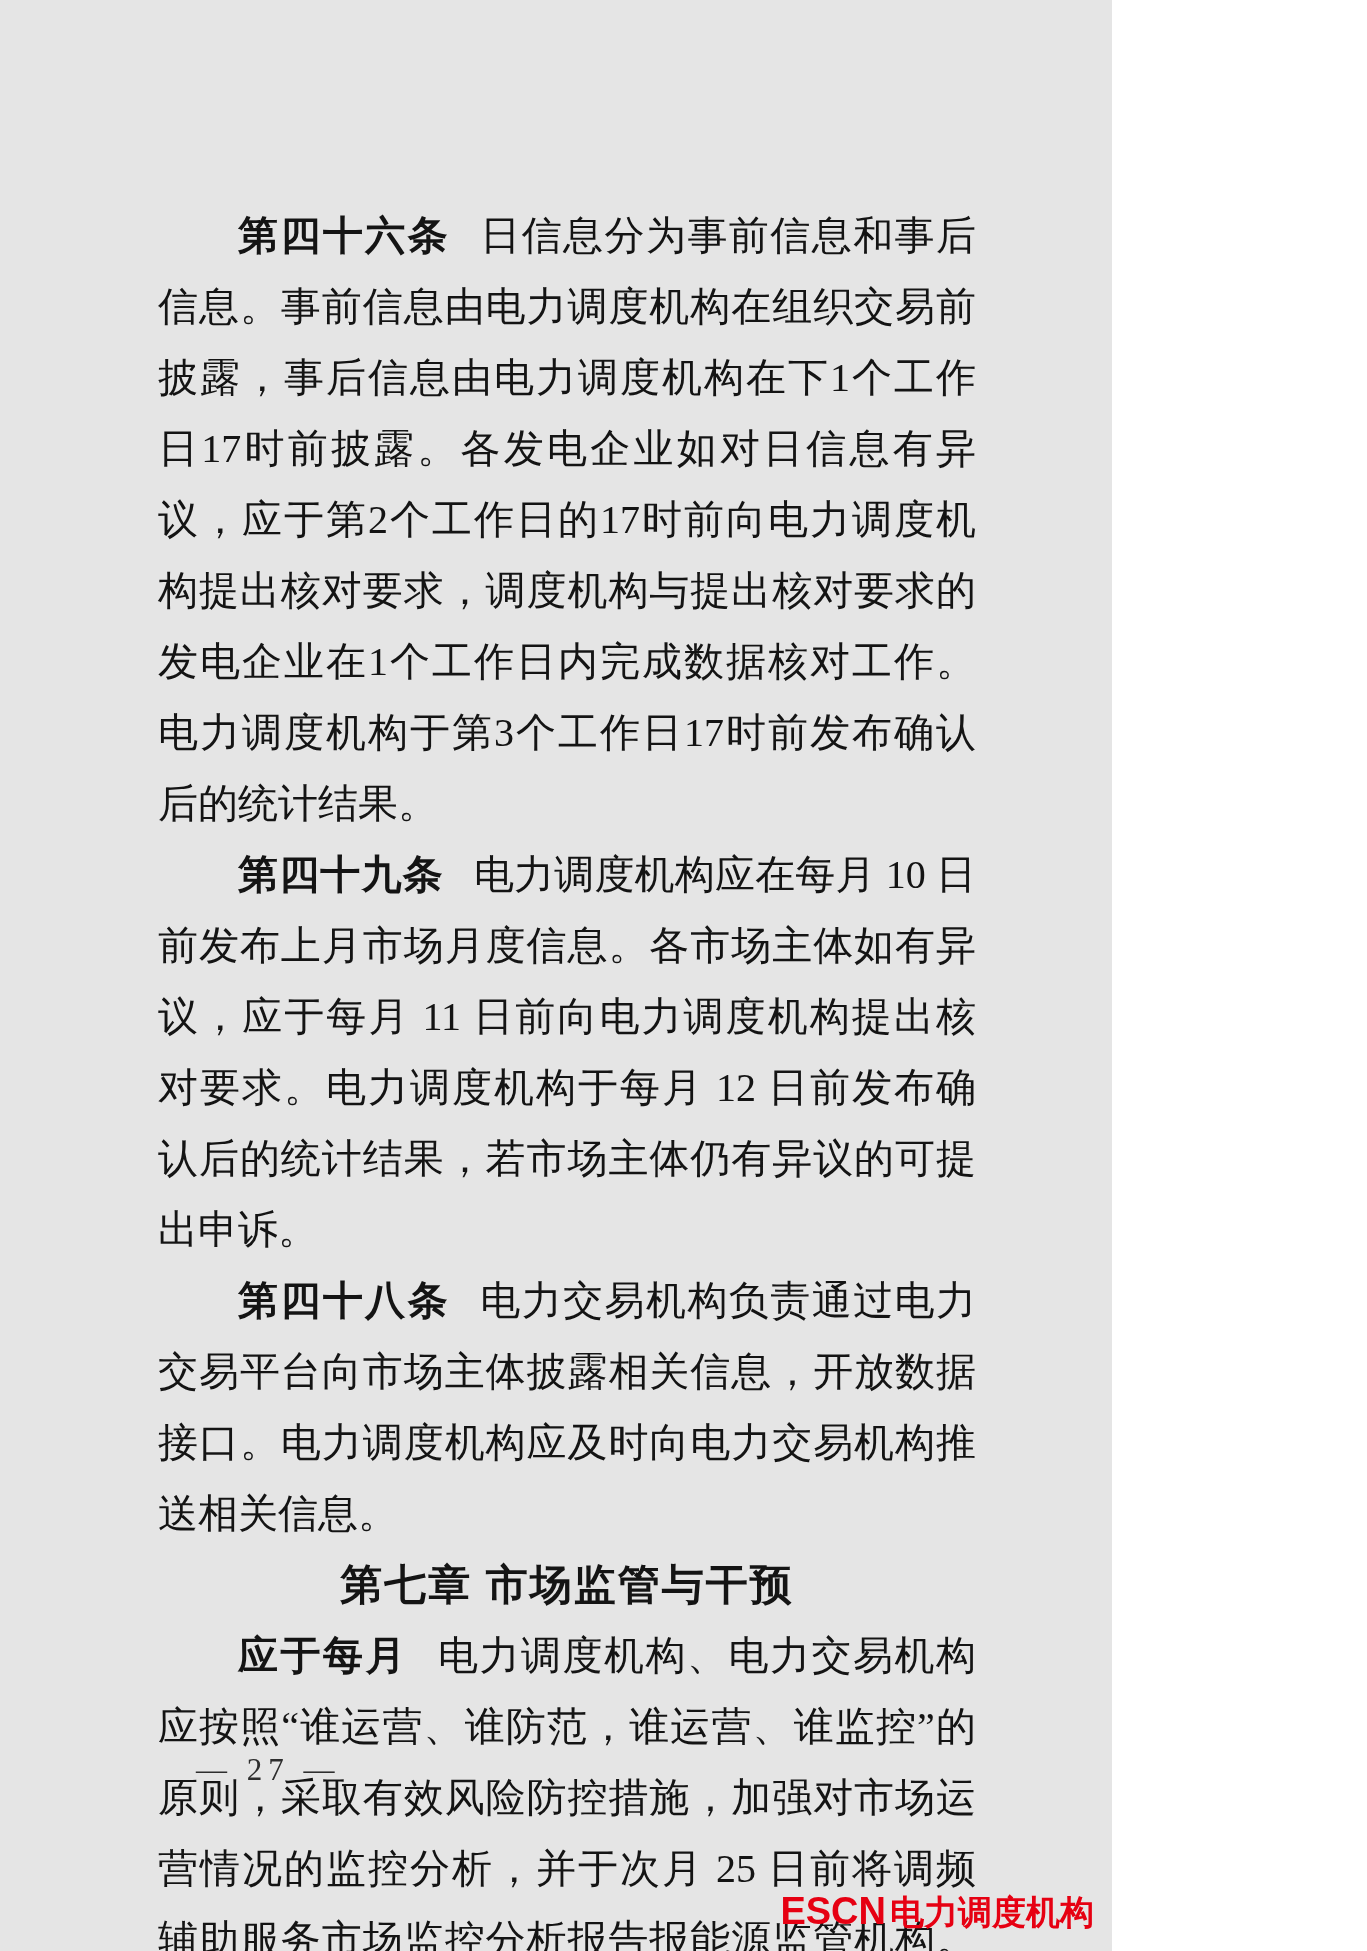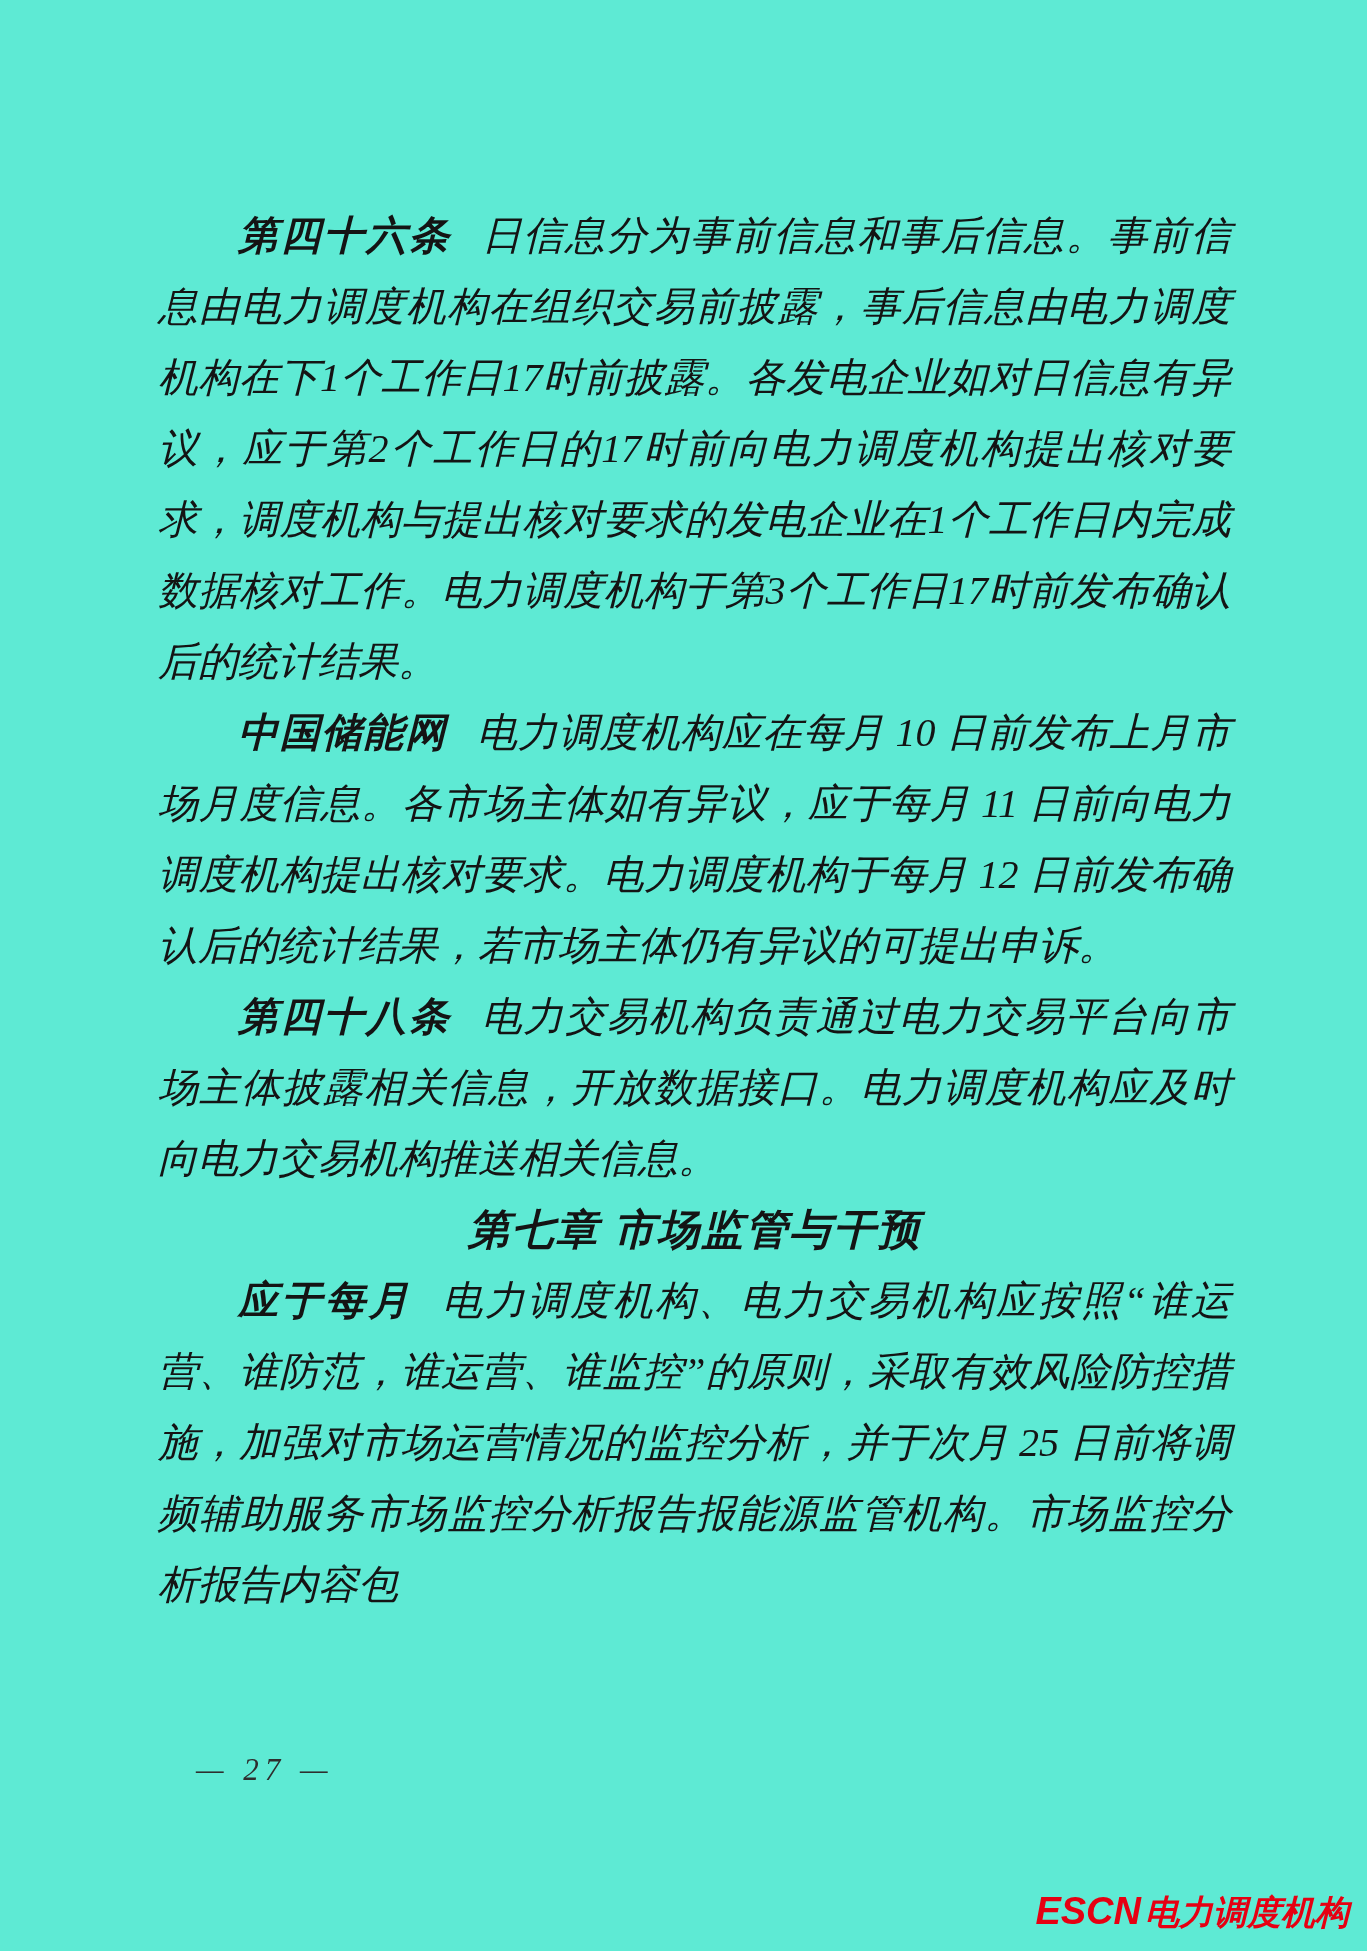--- a/index.html
+++ b/index.html
@@ -2,27 +2,26 @@
 <html><head>
 <meta charset="utf-8">
 <style>
   html, body {
     margin: 0;
     padding: 0;
     background: #ffffff;
   }
   .page {
     position: relative;
-    width: 1367px;
+    width: 1112px;
     height: 1951px;
-    background: #5eead4;
+    background: #e5e5e5;
     overflow: hidden;
     font-family: "Liberation Serif", "DejaVu Serif", serif;
     color: #141414;
-    font-style: italic;
   }
   .content {
     position: absolute;
     left: 158px;
     right: 136px;
     top: 200px;
     font-size: 40px;
     line-height: 71px;
     text-align: justify;
     text-justify: inter-ideograph;
@@ -78,21 +77,21 @@
   }
 </style>
 </head>
 <body>
 
 <div class="page">
   <div class="content">
 
     <p class="article"><span class="lead">第四十六条</span><span>日信息分为事前信息和事后信息。事前信息由电力调度机构在组织交易前披露，事后信息由电力调度机构在下1个工作日17时前披露。各发电企业如对日信息有异议，应于第2个工作日的17时前向电力调度机构提出核对要求，调度机构与提出核对要求的发电企业在1个工作日内完成数据核对工作。电力调度机构于第3个工作日17时前发布确认后的统计结果。</span></p>
 
-    <p class="article"><span class="lead">中国储能网</span><span>电力调度机构应在每月 10 日前发布上月市场月度信息。各市场主体如有异议，应于每月 11 日前向电力调度机构提出核对要求。电力调度机构于每月 12 日前发布确认后的统计结果，若市场主体仍有异议的可提出申诉。</span></p>
+    <p class="article"><span class="lead">第四十九条</span><span>电力调度机构应在每月 10 日前发布上月市场月度信息。各市场主体如有异议，应于每月 11 日前向电力调度机构提出核对要求。电力调度机构于每月 12 日前发布确认后的统计结果，若市场主体仍有异议的可提出申诉。</span></p>
 
     <p class="article"><span class="lead">第四十八条</span><span>电力交易机构负责通过电力交易平台向市场主体披露相关信息，开放数据接口。电力调度机构应及时向电力交易机构推送相关信息。</span></p>
 
     <h2 class="chapter">第七章 市场监管与干预</h2>
 
 
     <p class="article"><span class="lead">应于每月</span><span>电力调度机构、电力交易机构应按照“谁运营、谁防范，谁运营、谁监控”的原则，采取有效风险防控措施，加强对市场运营情况的监控分析，并于次月 25 日前将调频辅助服务市场监控分析报告报能源监管机构。市场监控分析报告内容包</span></p>
 
   </div>
 

